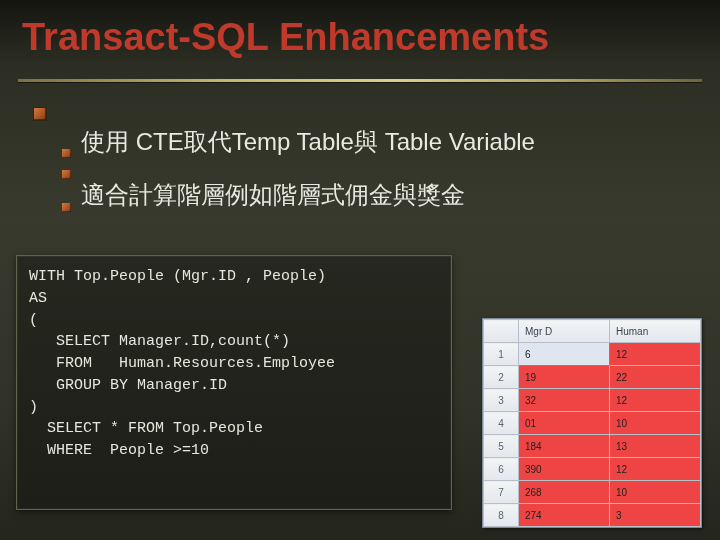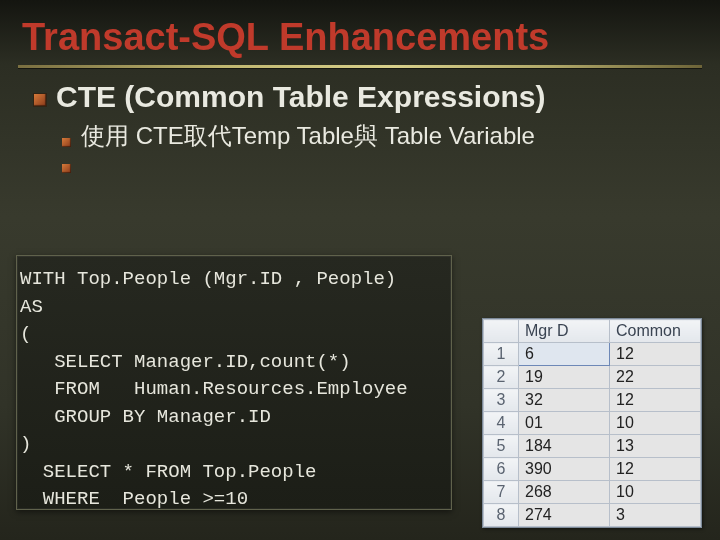--- a/index.html
+++ b/index.html
@@ -6,69 +6,69 @@
   body{
     background:#2a2b21;
     background:linear-gradient(180deg,#141510 0%,#2c2e23 12%,#383a2d 40%,#313328 75%,#24251c 100%);
     color:#f0f0e8;
     position:relative;
   }
   .title{
     font-size:38px;
     font-weight:600;
     color:#c03a2b;
-    padding:16px 0 6px 22px;
+    padding:16px 0 20px 22px;
   }
   .title-rule{
     height:3px;
     margin:0 18px 12px 18px;
     background:linear-gradient(90deg,#7a6f40 0%,#c0b770 30%,#d8d08a 55%,#b0a868 78%,#6d6438 100%);
     box-shadow:0 1px 0 rgba(0,0,0,.5);
   }
   .sec{
     padding-left:34px;
   }
   .b1{
     display:flex;align-items:flex-start;
     font-size:30px;font-weight:600;color:#e9e9e0;
     margin-bottom:6px;
   }
   .b2{
-    display:flex;align-items:center;
+    display:flex;align-items:flex-end;
     font-size:24px;font-weight:500;color:#e9e9e0;
     padding-left:28px;
     line-height:1.35;
   }
   .sq-big{width:12px;height:12px;margin-top:14px;margin-right:10px;flex:0 0 auto;
     background:linear-gradient(135deg,#d67a3a 0%,#8a3a1a 100%);
     box-shadow:inset -1px -1px 1px rgba(0,0,0,.5),0 0 0 1px rgba(50,20,0,.4);}
   .sq-sm{width:9px;height:9px;margin-top:12px;margin-right:10px;flex:0 0 auto;
     background:linear-gradient(135deg,#d67a3a 0%,#8a3a1a 100%);
     box-shadow:inset -1px -1px 1px rgba(0,0,0,.5);}
   .codebox{
     position:absolute;
     left:16px; right:268px; top:255px; bottom:30px;
     background:linear-gradient(180deg,#262820 0%,#1c1e17 100%);
     border:1px solid #60624c;
     box-shadow:0 0 0 1px rgba(255,255,255,.05) inset,0 2px 6px rgba(0,0,0,.5);
-    padding:10px 3px;
+    padding:10px 12px;
     font-family:"Consolas","Courier New",monospace;
-    font-size:19px;
+    font-size:15px;
     color:#e6e6dc;
     white-space:pre;
     line-height:1.45;
   }
   .grid{
     position:absolute;
     right:18px; top:318px;
     width:218px;
-    background:#e5e5e5;
+    background:#ef4444;
     border:1px solid #7d8a99;
     font-family:Tahoma,Arial,sans-serif;
-    font-size:16px;
+    font-size:10px;
     color:#222;
     box-shadow:1px 1px 3px rgba(0,0,0,.5);
   }
   .grid table{border-collapse:collapse;width:100%;table-layout:fixed;}
   .grid th,.grid td{border:1px solid #b7bfca;padding:2px 6px;text-align:left;height:18px;}
   .grid th{
     background:linear-gradient(180deg,#f2f4f6 0%,#e3e7ec 100%);
     font-weight:400;color:#3a4452;
   }
   .grid td.rowhdr{
@@ -80,48 +80,51 @@
 </style>
 </head>
 <body>
 
 <div class="title">Transact-SQL Enhancements</div>
 <div class="title-rule"></div>
 
 <div class="sec">
   <div class="b1">
     <span class="sq-big"></span>
-    <span>CTE (Common Table Expressions)</span>
   </div>
   <div class="b2">
     <span class="sq-sm"></span>
     <span>使用 CTE取代Temp Table與 Table Variable</span>
   </div>
   <div class="b2">
     <span class="sq-sm"></span>
+  </div>
+  <div class="b2">
+    <span class="sq-sm"></span>
+    <span>適合計算階層例如階層式佣金與獎金</span>
   </div>
 </div>
 
 <div class="codebox">WITH Top.People (Mgr.ID , People)
 AS
 (
    SELECT Manager.ID,count(*)
    FROM   Human.Resources.Employee
    GROUP BY Manager.ID
 )
   SELECT * FROM Top.People
   WHERE  People &gt;=10</div>
 
 <div class="grid">
   <table>
     <tbody>
         <tr>
       <th class="corner"></th>
       <th>Mgr D</th>
-      <th>Common</th>
+      <th>Human</th>
     </tr>
     <tr class="sel">
       <td class="rowhdr">1</td>
       <td class="cell1">6</td>
       <td>12</td>
     </tr>
     <tr>
       <td class="rowhdr">2</td>
       <td>19</td>
       <td>22</td>

